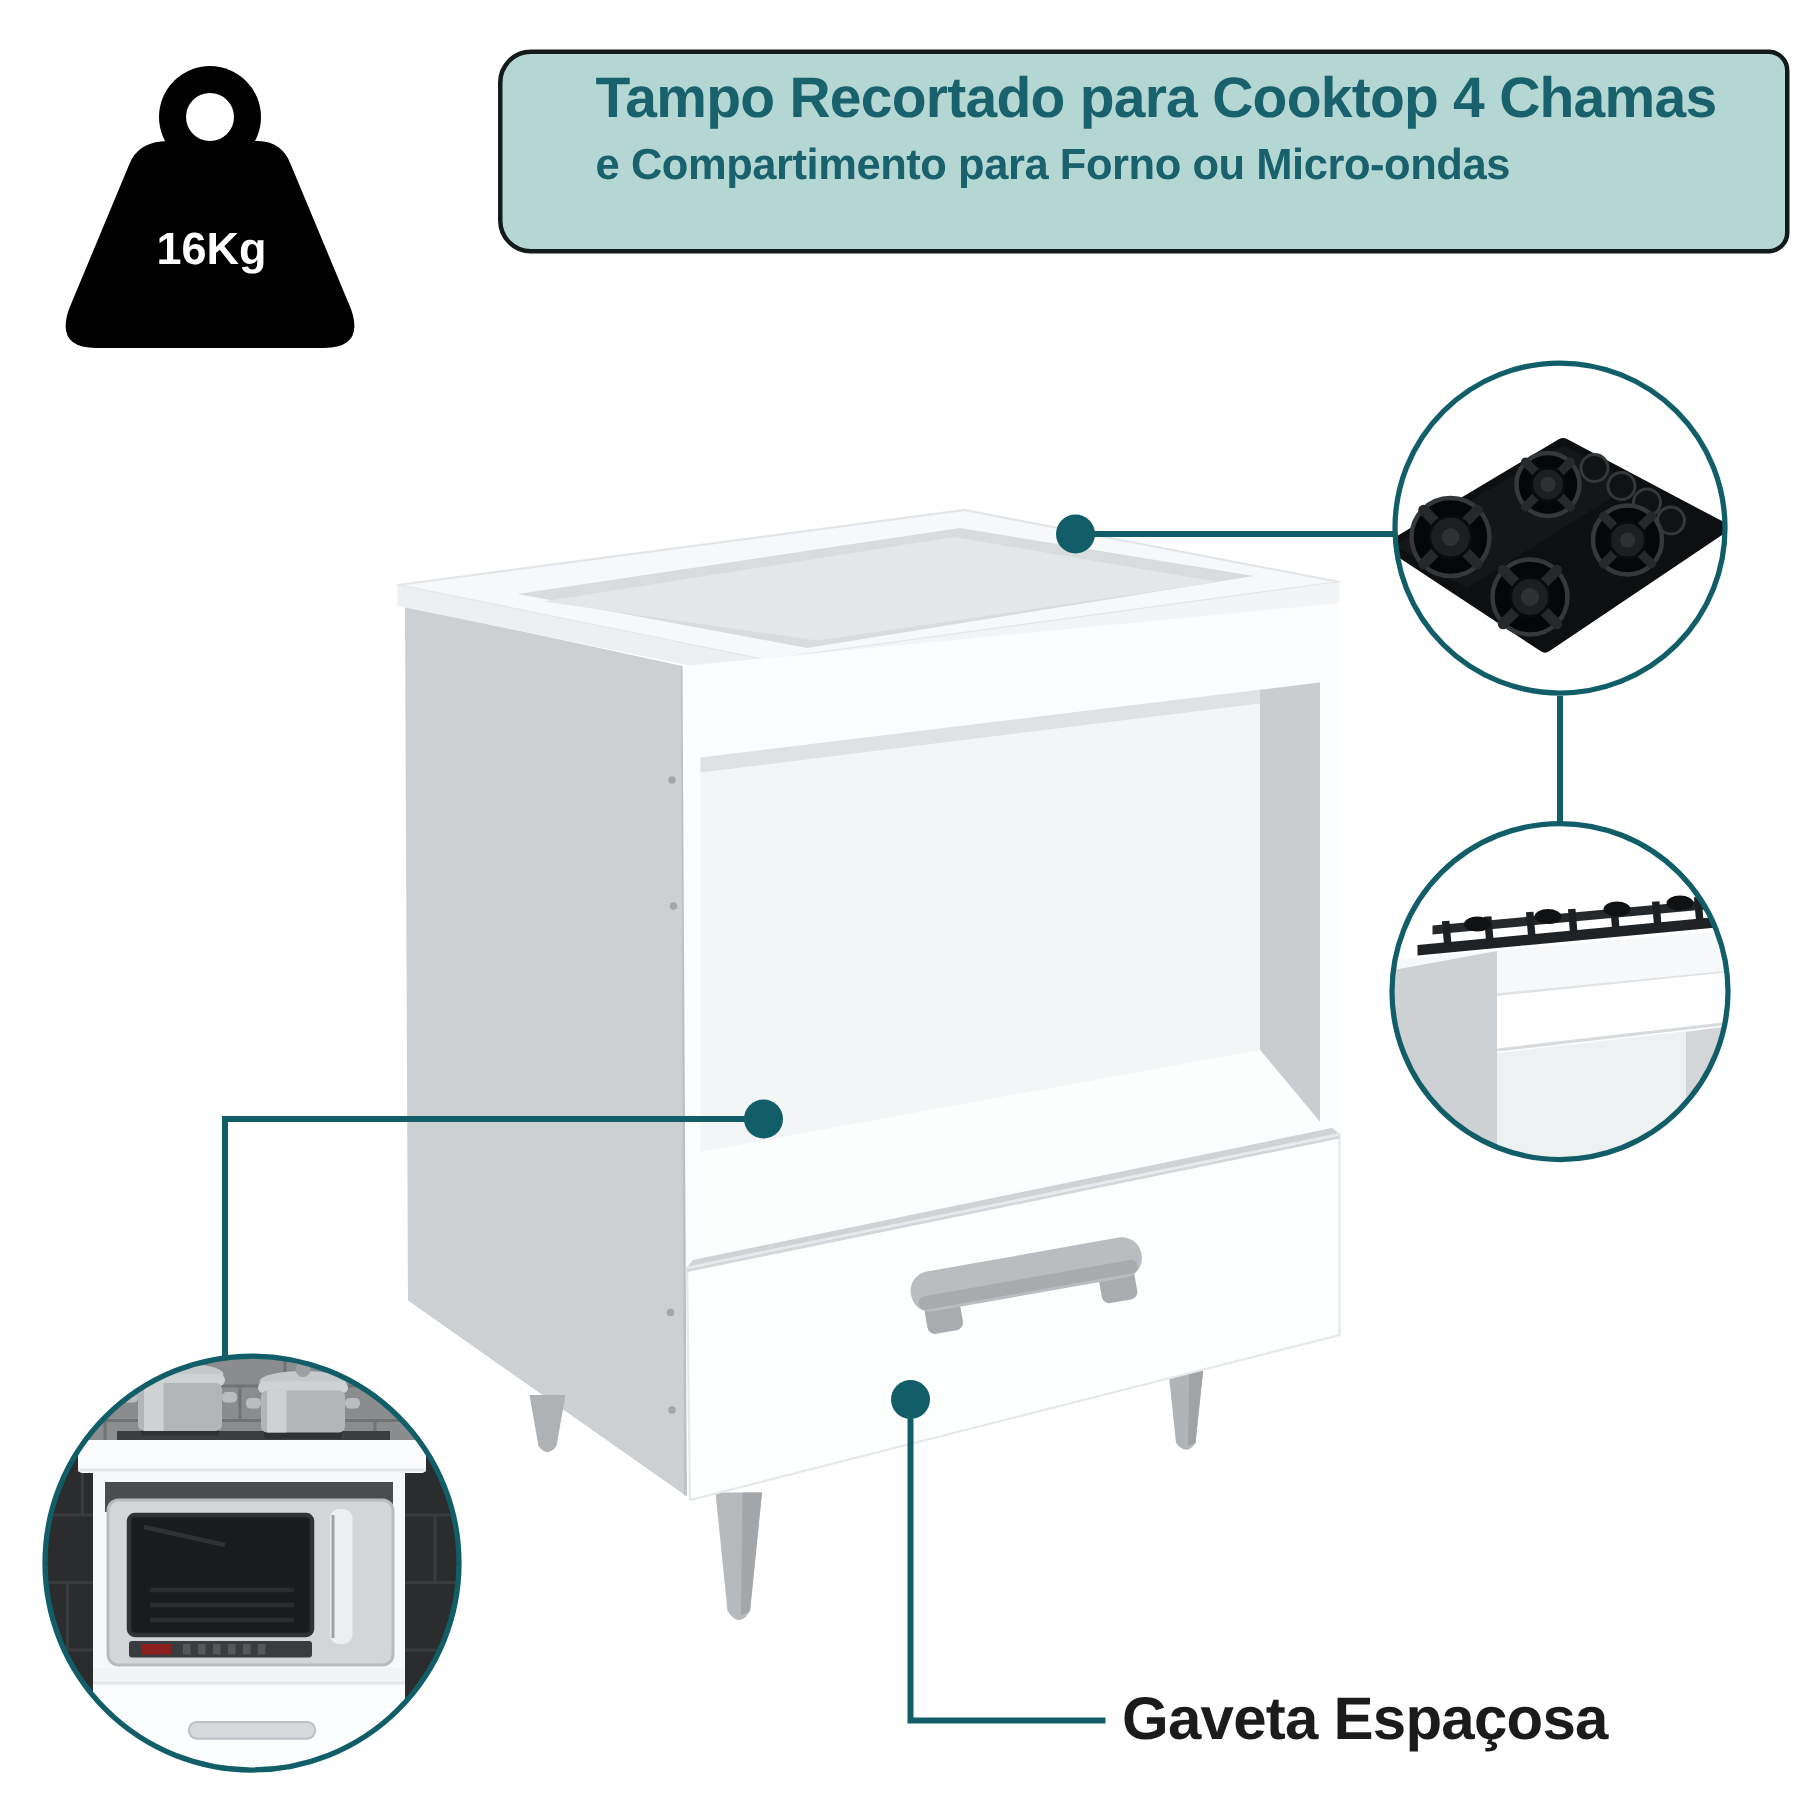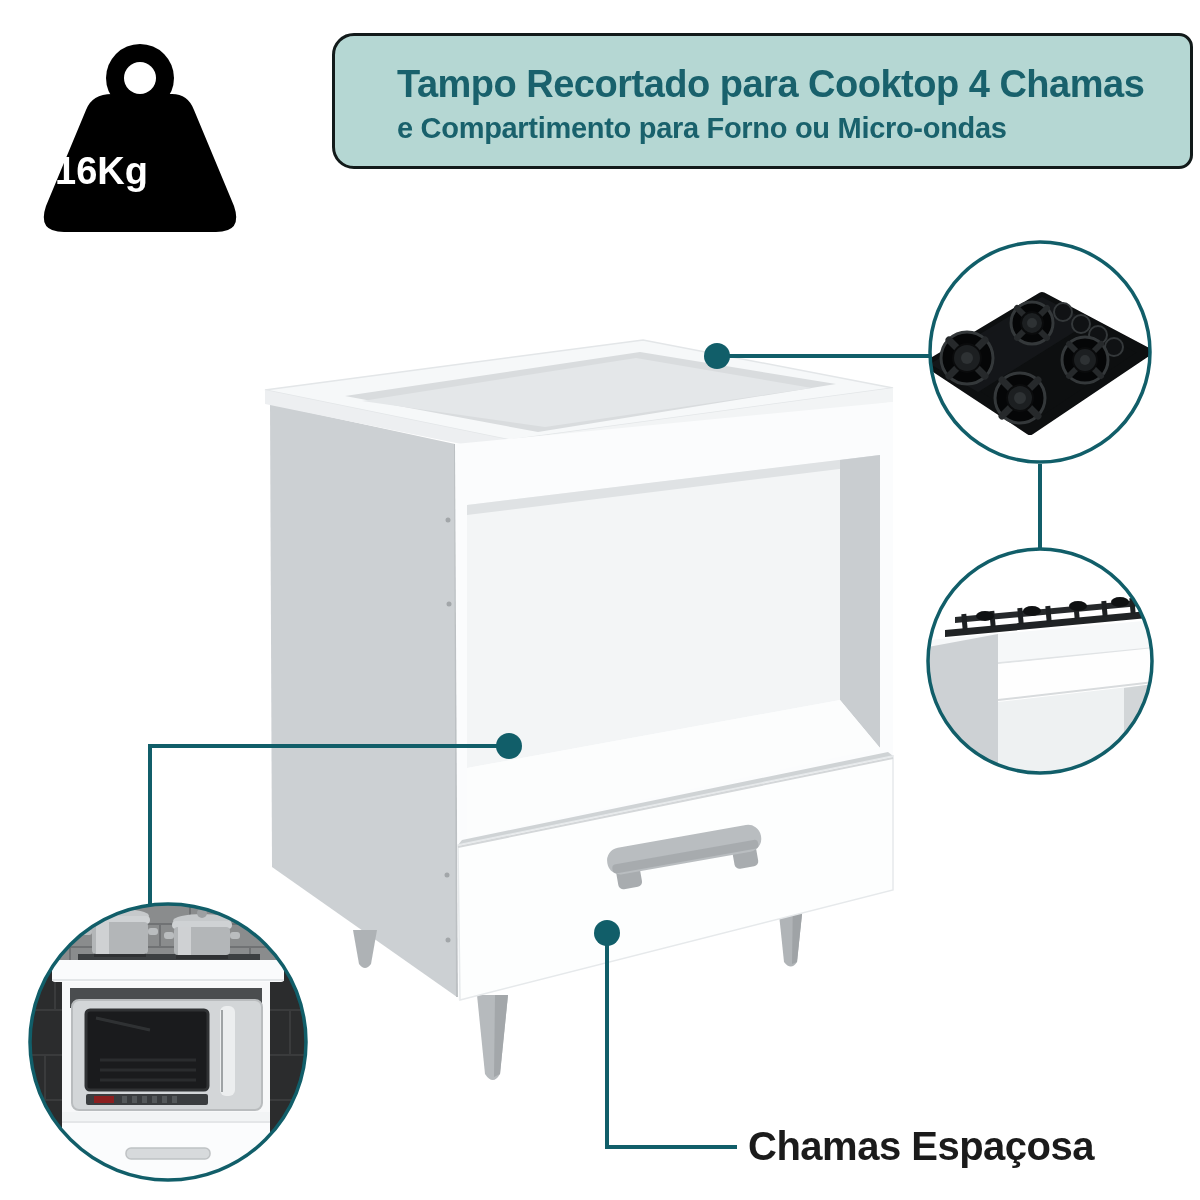--- a/index.html
+++ b/index.html
@@ -1,27 +1,27 @@
 <!DOCTYPE html>
 <html style="--accent-teal: #115E69; --banner-bg: #B5D7D3; --banner-border: #121A1A; --banner-text: #19616C; --label-text: #1B1B1B; --weight-icon: #000000;"><head>
 <meta charset="utf-8">
 <style>
   html,body{margin:0;padding:0;background:#ffffff;}
   #stage{position:relative;width:1200px;height:1200px;background:#fff;overflow:hidden;
          font-family:"Liberation Sans",sans-serif;}
   #stage svg{position:absolute;left:0;top:0;}
   .banner{position:absolute;left:332px;top:33px;width:861px;height:136px;box-sizing:border-box;
           background:var(--banner-bg,#b5d7d3);border:3px solid var(--banner-border,#121a1a);
-          border-radius:22px 14px 14px 22px;padding:28px 0 0 62px;}
+          border-radius:22px 14px 14px 22px;padding:10px 0 0 62px;}
   .banner-title{font-size:38px;font-weight:bold;color:var(--banner-text,#19616c);
                 letter-spacing:-0.5px;line-height:1.1;white-space:nowrap;}
   .banner-sub{font-size:29px;font-weight:bold;color:var(--banner-text,#19616c);
               margin-top:6px;letter-spacing:-0.3px;white-space:nowrap;}
-  .weight-text{position:absolute;left:55px;top:150px;width:172px;text-align:left;
-               font-size:38px;font-weight:bold;color:#ffffff;}
+  .weight-text{position:absolute;left:55px;top:150px;width:172px;text-align:center;
+               font-size:30px;font-weight:bold;color:#ffffff;}
   .drawer-label{position:absolute;left:748px;top:1124px;font-size:40px;font-weight:bold;
                 color:var(--label-text,#1b1b1b);letter-spacing:-0.5px;white-space:nowrap;}
 </style>
 </head>
 <body>
 
 <div id="stage">
 
 <svg width="1200" height="1200" viewBox="0 0 1200 1200">
   <defs>
@@ -273,15 +273,15 @@
   </g>
 </svg>
 
 <div class="weight-text">16Kg</div>
 
 <div class="banner">
   <div class="banner-title">Tampo Recortado para Cooktop 4 Chamas</div>
   <div class="banner-sub">e Compartimento para Forno ou Micro-ondas</div>
 </div>
 
-<div class="drawer-label">Chamas Espaçosa</div>
+<div class="drawer-label">Gaveta Espaçosa</div>
 
 </div>
 
 </body></html>

